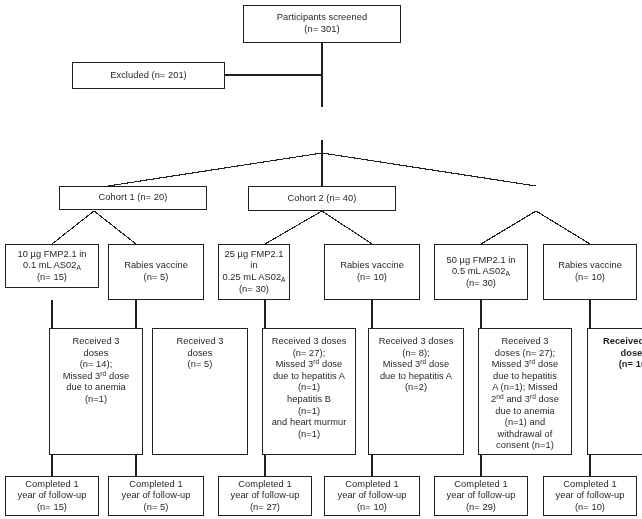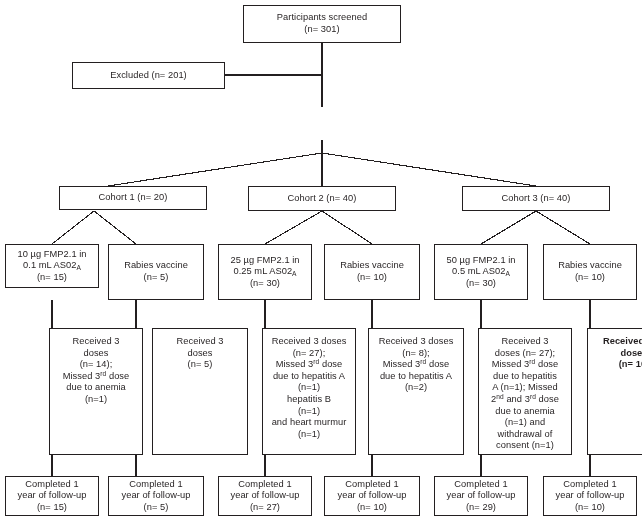--- a/index.html
+++ b/index.html
@@ -114,31 +114,28 @@
     <span class="txt">Excluded (n= 201)</span>
   </div>
 
 
   <div class="node" style="left:20px; top:186px; width:148px; height:24px;margin-left:39px;">
     <span class="txt">Cohort 1 (n= 20)</span>
   </div>
   <div class="node" style="left:248px; top:186px; width:148px; height:25px;">
     <span class="txt">Cohort 2 (n= 40)</span>
   </div>
-  <div class="node" style="left:462px; top:186px; width:148px; height:25px;">
-    <span class="txt">Cohort 3 (n= 40)</span>
-  </div>
 
   <div class="node" style="left:5px; top:244px; width:94px; height:44px;">
     <span class="txt"><span>10 µg FMP2.1 in</span><br><span>0.1 mL AS02</span><sub>A</sub><br><span>(n= 15)</span></span>
   </div>
   <div class="node" style="left:108px; top:244px; width:96px; height:56px;">
     <span class="txt"><span>Rabies vaccine</span><br><span>(n= 5)</span></span>
   </div>
-  <div class="node" style="left:218px; top:244px; width:94px; height:56px;">
+  <div class="node" style="left:218px; top:244px; width:72px; height:56px;">
     <span class="txt"><span>25 µg FMP2.1 in</span><br><span>0.25 mL AS02</span><sub>A</sub><br><span>(n= 30)</span></span>
   </div>
   <div class="node" style="left:324px; top:244px; width:96px; height:56px;">
     <span class="txt"><span>Rabies vaccine</span><br><span>(n= 10)</span></span>
   </div>
   <div class="node" style="left:434px; top:244px; width:94px; height:56px;">
     <span class="txt"><span>50 µg FMP2.1 in</span><br><span>0.5 mL AS02</span><sub>A</sub><br><span>(n= 30)</span></span>
   </div>
   <div class="node" style="left:543px; top:244px; width:94px; height:56px;">
     <span class="txt"><span>Rabies vaccine</span><br><span>(n= 10)</span></span>

